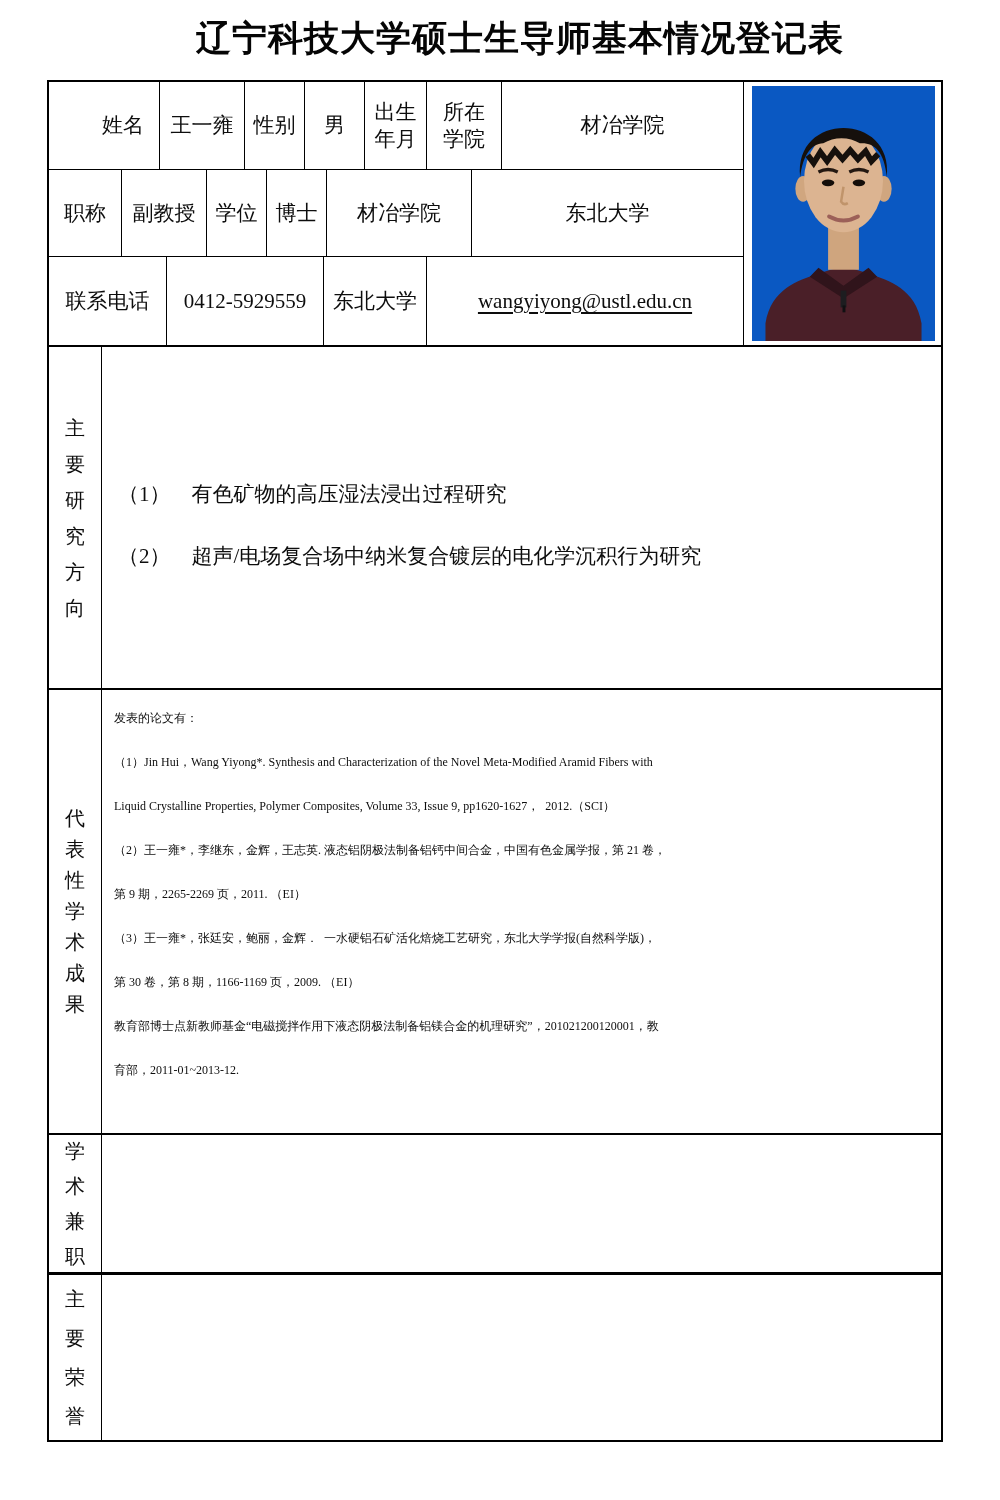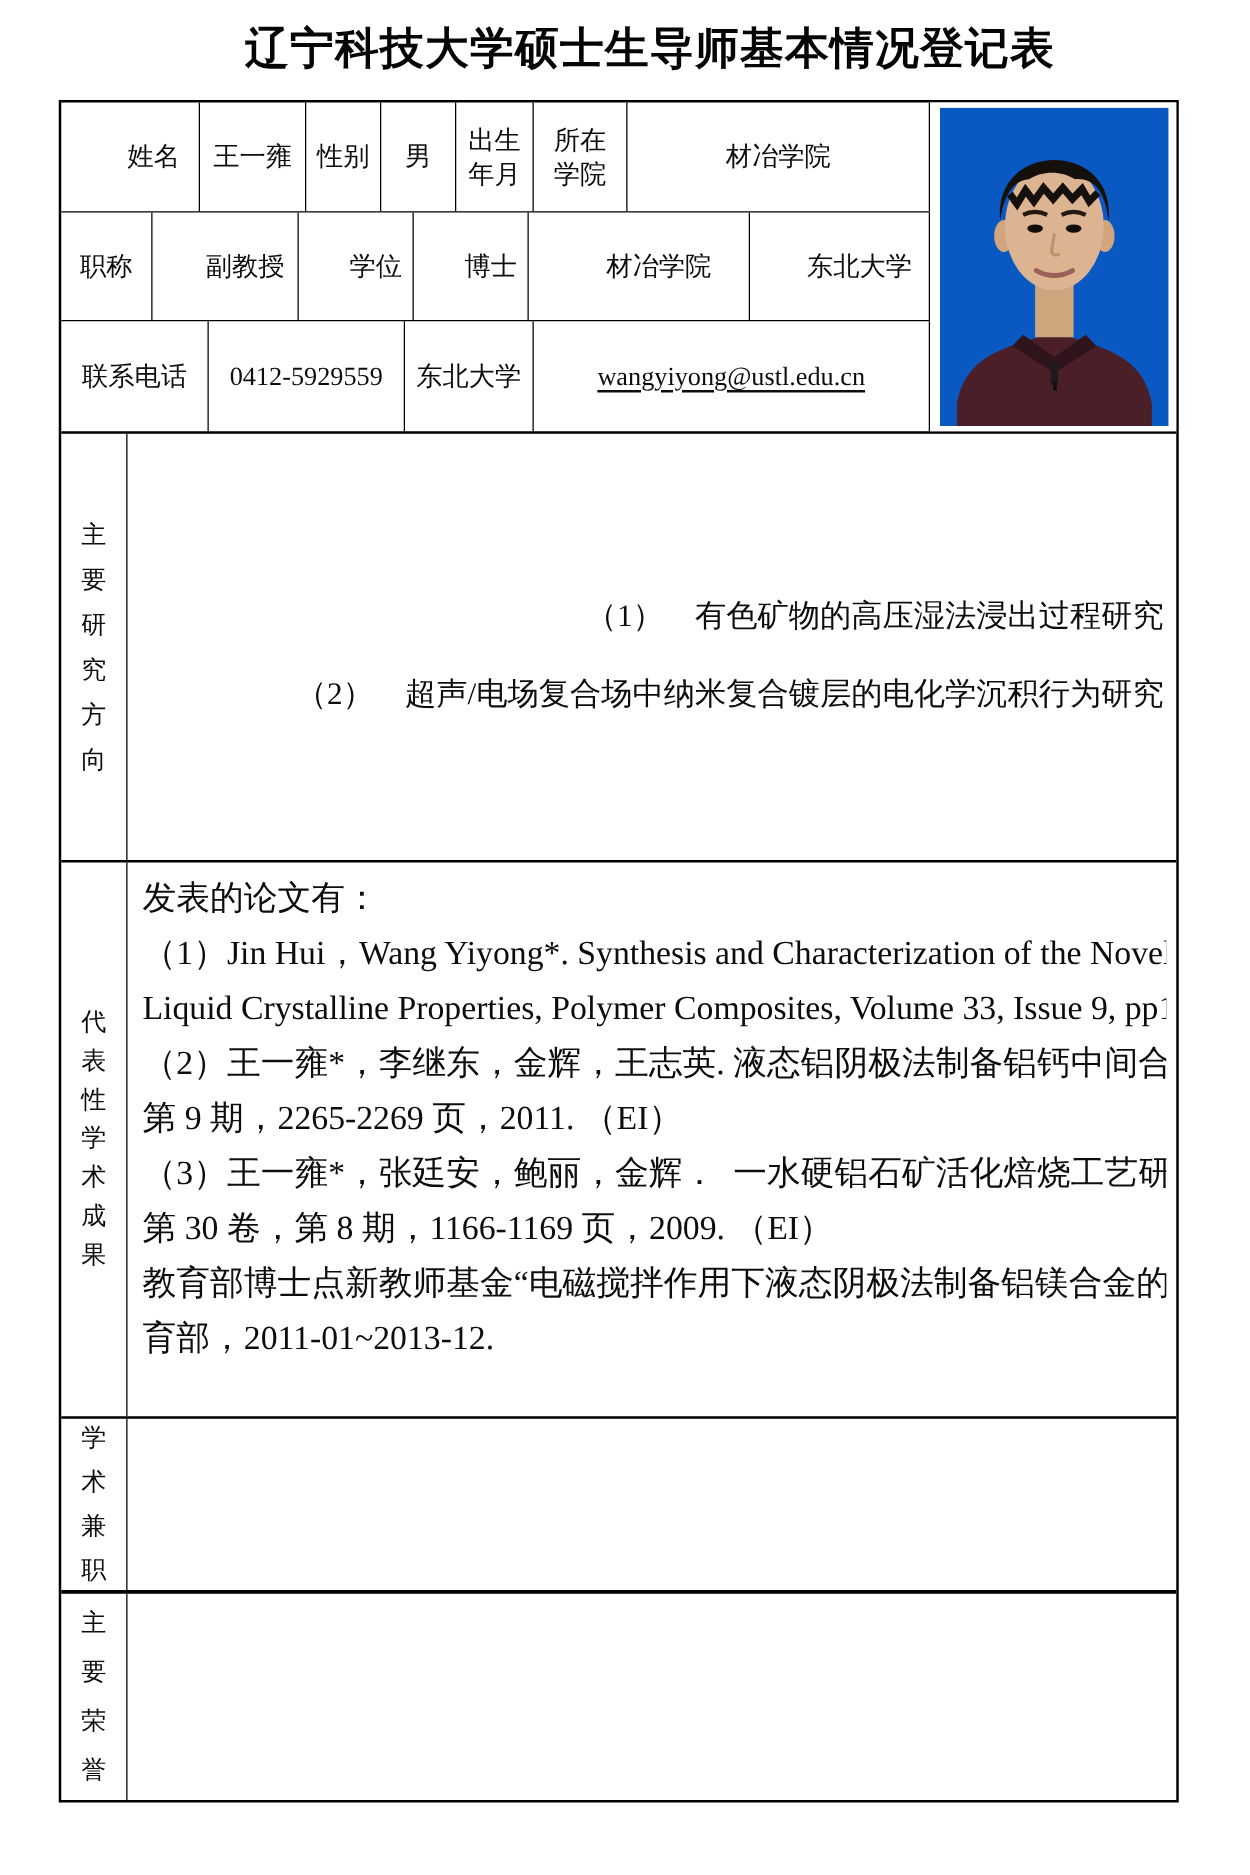--- a/index.html
+++ b/index.html
@@ -18,21 +18,21 @@
     position:absolute; left:47px; top:80px; width:896px;
     border:2px solid #000; box-sizing:border-box; background:#fff;
   }
   .form-table, .form-table * { box-sizing:border-box; }
 
   
   .top-block { display:flex; border-bottom:2px solid #000; height:265px; }
   .top-left { width:695px; display:flex; flex-direction:column; }
   .trow { display:flex; border-bottom:1px solid #000; }
   .trow-a { height:88px;padding-left:38px; }
-  .trow-b { height:87px;gap:32px; }
+  .trow-b { height:87px; }
   .trow-c { height:90px; border-bottom:none; flex:1; }
   .cell {
     border-right:1px solid #000;
     display:flex; align-items:center; justify-content:center;
     text-align:center; font-size:21px; line-height:27px;
     white-space:pre-line; padding:2px;
   }
   .cell.last { border-right:1px solid #000; }
   .email-text { text-decoration:underline; text-underline-offset:4px; color:#0d0d0d; }
 
@@ -54,22 +54,22 @@
     display:flex; align-items:center; justify-content:center;
     text-align:center; font-size:20px; white-space:pre-line;
   }
   .row-research .vlabel { line-height:36px; }
   .row-achv     .vlabel { line-height:31px; }
   .row-pos      .vlabel { line-height:35px; }
   .row-honor    .vlabel { line-height:39px; }
   .mcontent { flex:1; overflow:hidden; }
   .research-content { padding:116px 10px 0 16px; }
   .achv-content     { padding:6px 8px 0 12px; }
-  .tline  { height:44px; line-height:44px; font-size:27px; white-space:pre; overflow:hidden; }
-  .tline-wide { height:62px; line-height:62px; font-size:25px; white-space:pre; overflow:hidden;text-align:right; }
+  .tline  { height:44px; line-height:44px; font-size:12px; white-space:pre; overflow:hidden; }
+  .tline-wide { height:62px; line-height:62px; font-size:21px; white-space:pre; overflow:hidden; }
 </style>
 </head>
 <body>
 
 <div class="page-title">辽宁科技大学硕士生导师基本情况登记表</div>
 
 <div class="form-table">
 
   <div class="top-block">
     <div class="top-left">

